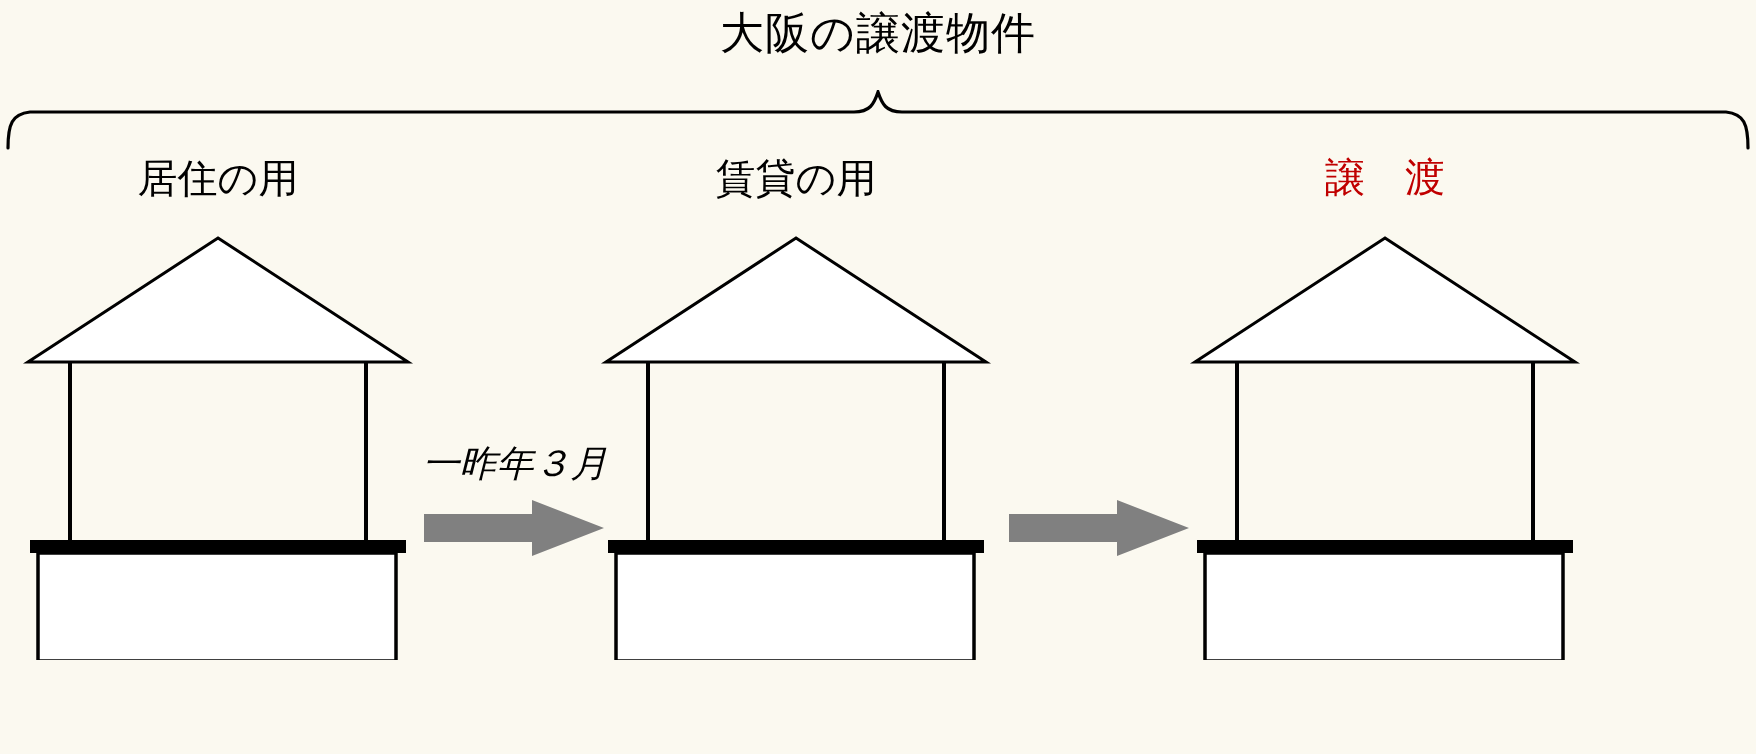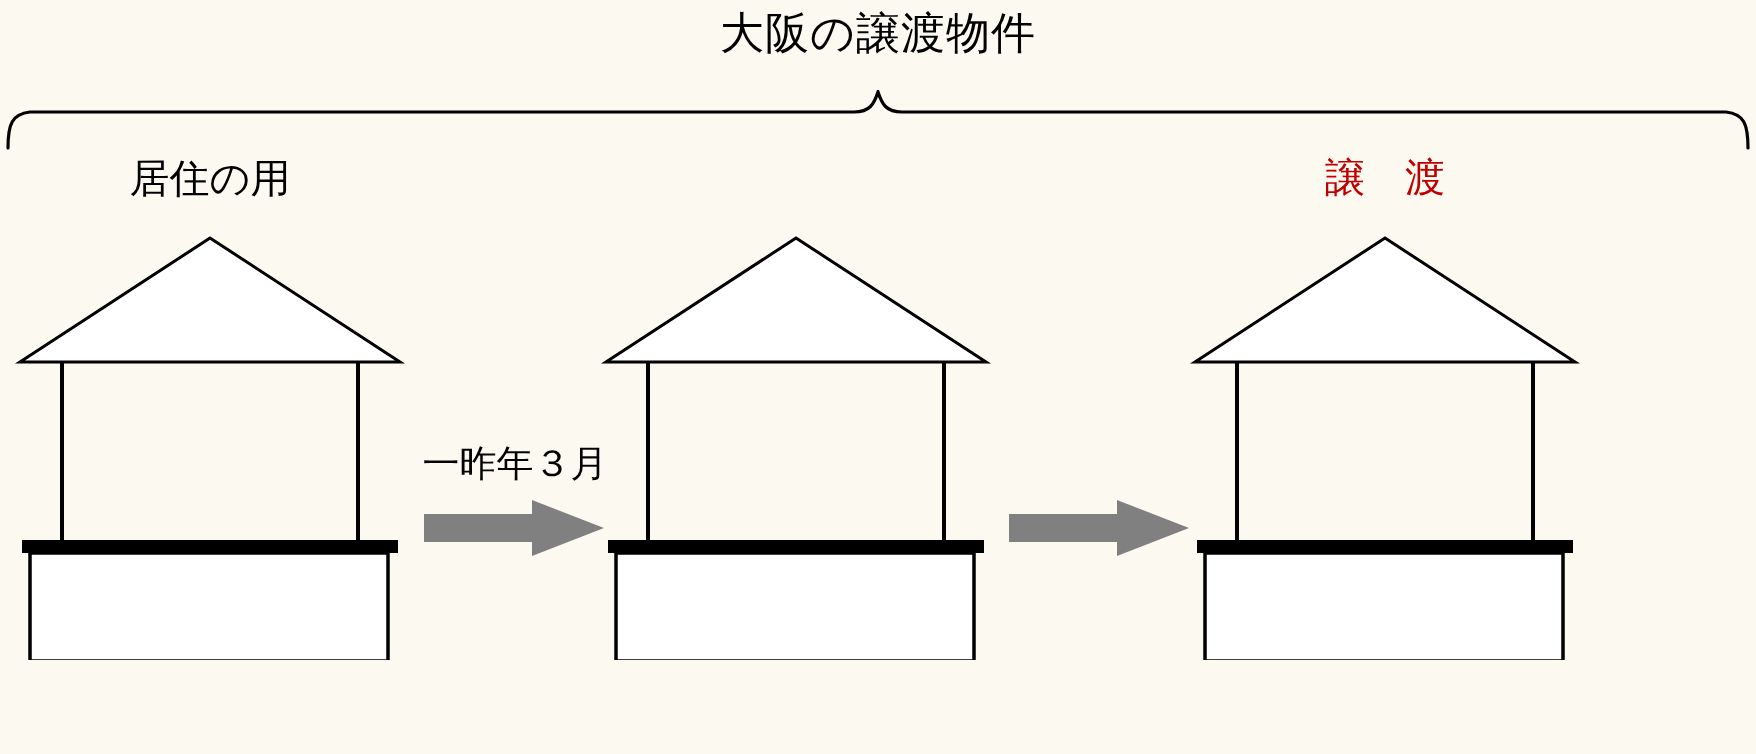--- a/index.html
+++ b/index.html
@@ -74,20 +74,21 @@
   }
   .house-art svg {
     display: block;
   }
 
   
   .transition {
     position: absolute;
     width: 230px;
     height: 130px;
+    font-style: italic;
   }
   .transition-caption {
     position: absolute;
     top: 0;
     left: 0;
     width: 100%;
     text-align: center;
     font-size: 37px;
     line-height: 48px;
     color: #000000;
@@ -110,21 +111,21 @@
 <div id="canvas">
 
   <div class="diagram-title">大阪の譲渡物件</div>
 
   <div class="brace-wrap">
     <svg width="1748" height="60" viewBox="0 0 1748 60">
       <path d="M 4,58 C 4,34 8,24 26,22 L 850,22 C 866,22 870,14 874,2 C 878,14 882,22 898,22 L 1722,22 C 1740,24 1744,34 1744,58" fill="none" stroke="#000000" stroke-width="3.2" stroke-linecap="round"></path>
     </svg>
   </div>
 
-  <div class="house-group" style="left:0;">
+  <div class="house-group" style="left:8px;">
     <div class="house-label">居住の用</div>
     <div class="house-art">
       <svg width="420" height="450" viewBox="0 0 420 450">
 
         <polygon points="210,28 400,152 20,152" fill="#ffffff" stroke="#000000" stroke-width="3"></polygon>
 
         <line x1="62" y1="152" x2="62" y2="334" stroke="#000000" stroke-width="4"></line>
         <line x1="358" y1="152" x2="358" y2="334" stroke="#000000" stroke-width="4"></line>
 
         <rect x="22" y="330" width="376" height="13" fill="#000000"></rect>
@@ -137,20 +138,21 @@
   <div class="transition" style="left:400px; top:440px;">
     <div class="transition-caption">一昨年３月</div>
     <div class="transition-arrow">
       <svg width="200" height="60" viewBox="0 0 200 60">
         <polygon points="10,16 118,16 118,2 190,30 118,58 118,44 10,44" fill="#808080"></polygon>
       </svg>
     </div>
   </div>
 
   <div class="house-group" style="left:586px;">
+    <div class="house-label">賃貸の用</div>
     <div class="house-art">
       <svg width="420" height="450" viewBox="0 0 420 450">
         <polygon points="210,28 400,152 20,152" fill="#ffffff" stroke="#000000" stroke-width="3"></polygon>
         <line x1="62" y1="152" x2="62" y2="334" stroke="#000000" stroke-width="4"></line>
         <line x1="358" y1="152" x2="358" y2="334" stroke="#000000" stroke-width="4"></line>
         <rect x="22" y="330" width="376" height="13" fill="#000000"></rect>
         <rect x="30" y="343" width="358" height="108" fill="#ffffff" stroke="#000000" stroke-width="3.5"></rect>
       </svg>
     </div>
   </div>

